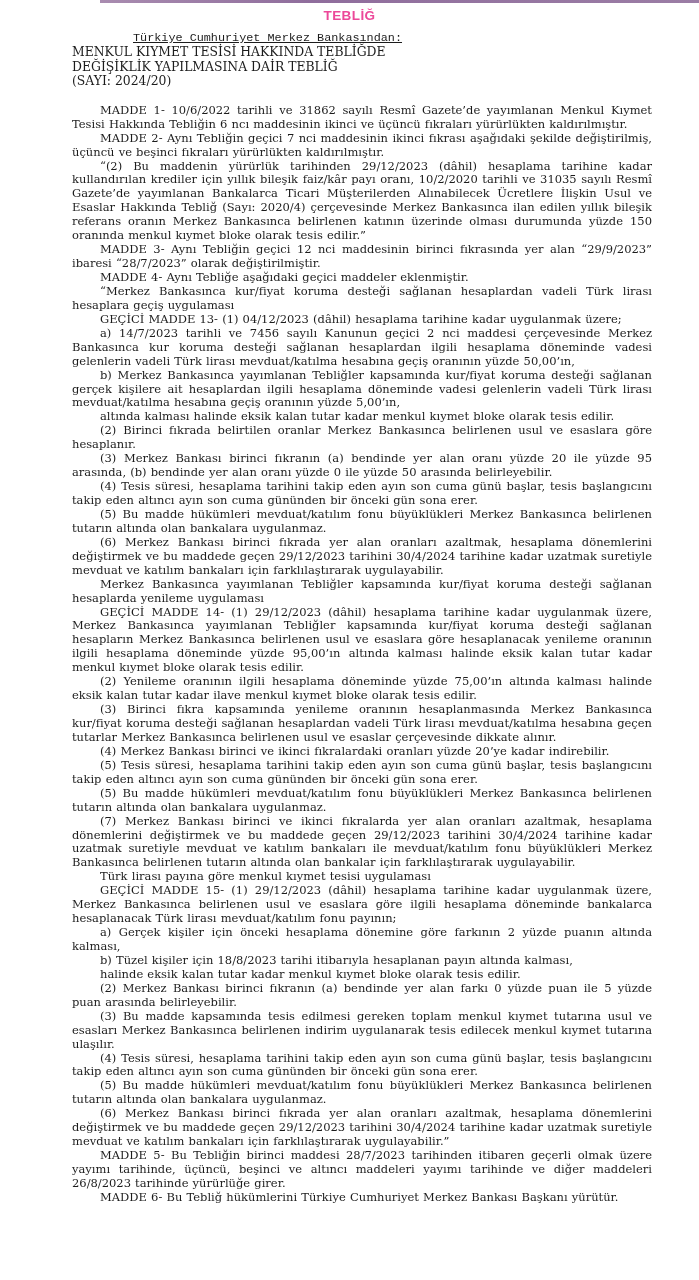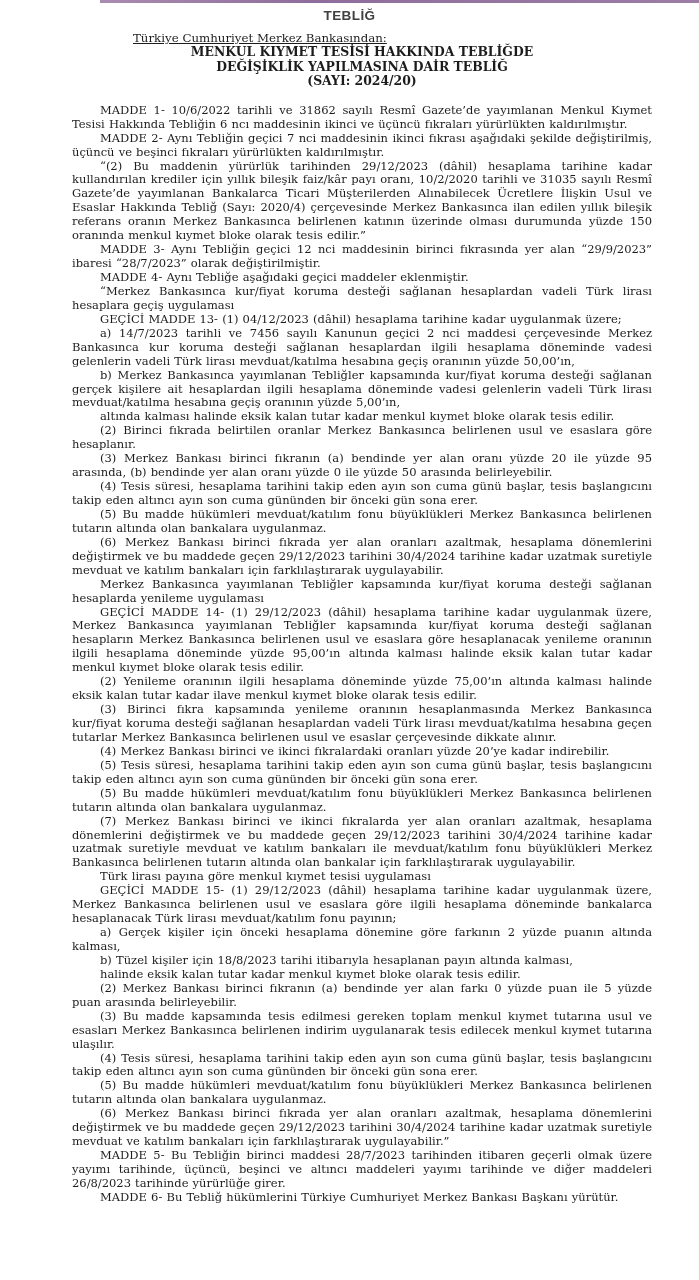--- a/index.html
+++ b/index.html
@@ -25,24 +25,25 @@
     letter-spacing:0.4px;
   }
   .content{
     position:absolute;left:72px;top:31px;width:580px;
   }
   .issuer{
     margin-left:61px;
     font-size:11.8px;
     line-height:14px;
     text-decoration:underline;
+    font-family:Liberation Mono, monospace;
   }
   .title-line{
-    text-align:center;
-    font-weight:bold;
+    text-align:left;
+    font-weight:normal;
     font-size:12.4px;
     line-height:14.6px;
   }
   .document-body{
     margin-top:15px;
   }
   .document-body p{
     margin:0;
     font-size:11.5px;
     line-height:13.93px;
@@ -51,21 +52,21 @@
     word-spacing:0.5px;
   }
   .document-body p b{font-weight:normal;}
 </style>
 </head>
 <body>
 
 <div class="page">
   <div class="top-stripe"></div>
 
-  <div class="doc-type" style="color: #404040;">TEBLİĞ</div>
+  <div class="doc-type" style="color: #ec4899;">TEBLİĞ</div>
 
   <div class="content">
     <div class="issuer">Türkiye Cumhuriyet Merkez Bankasından:</div>
 
     <div>
       <div class="title-line">MENKUL KIYMET TESİSİ HAKKINDA TEBLİĞDE</div>
       <div class="title-line">DEĞİŞİKLİK YAPILMASINA DAİR TEBLİĞ</div>
       <div class="title-line">(SAYI: 2024/20)</div>
     </div>
 

